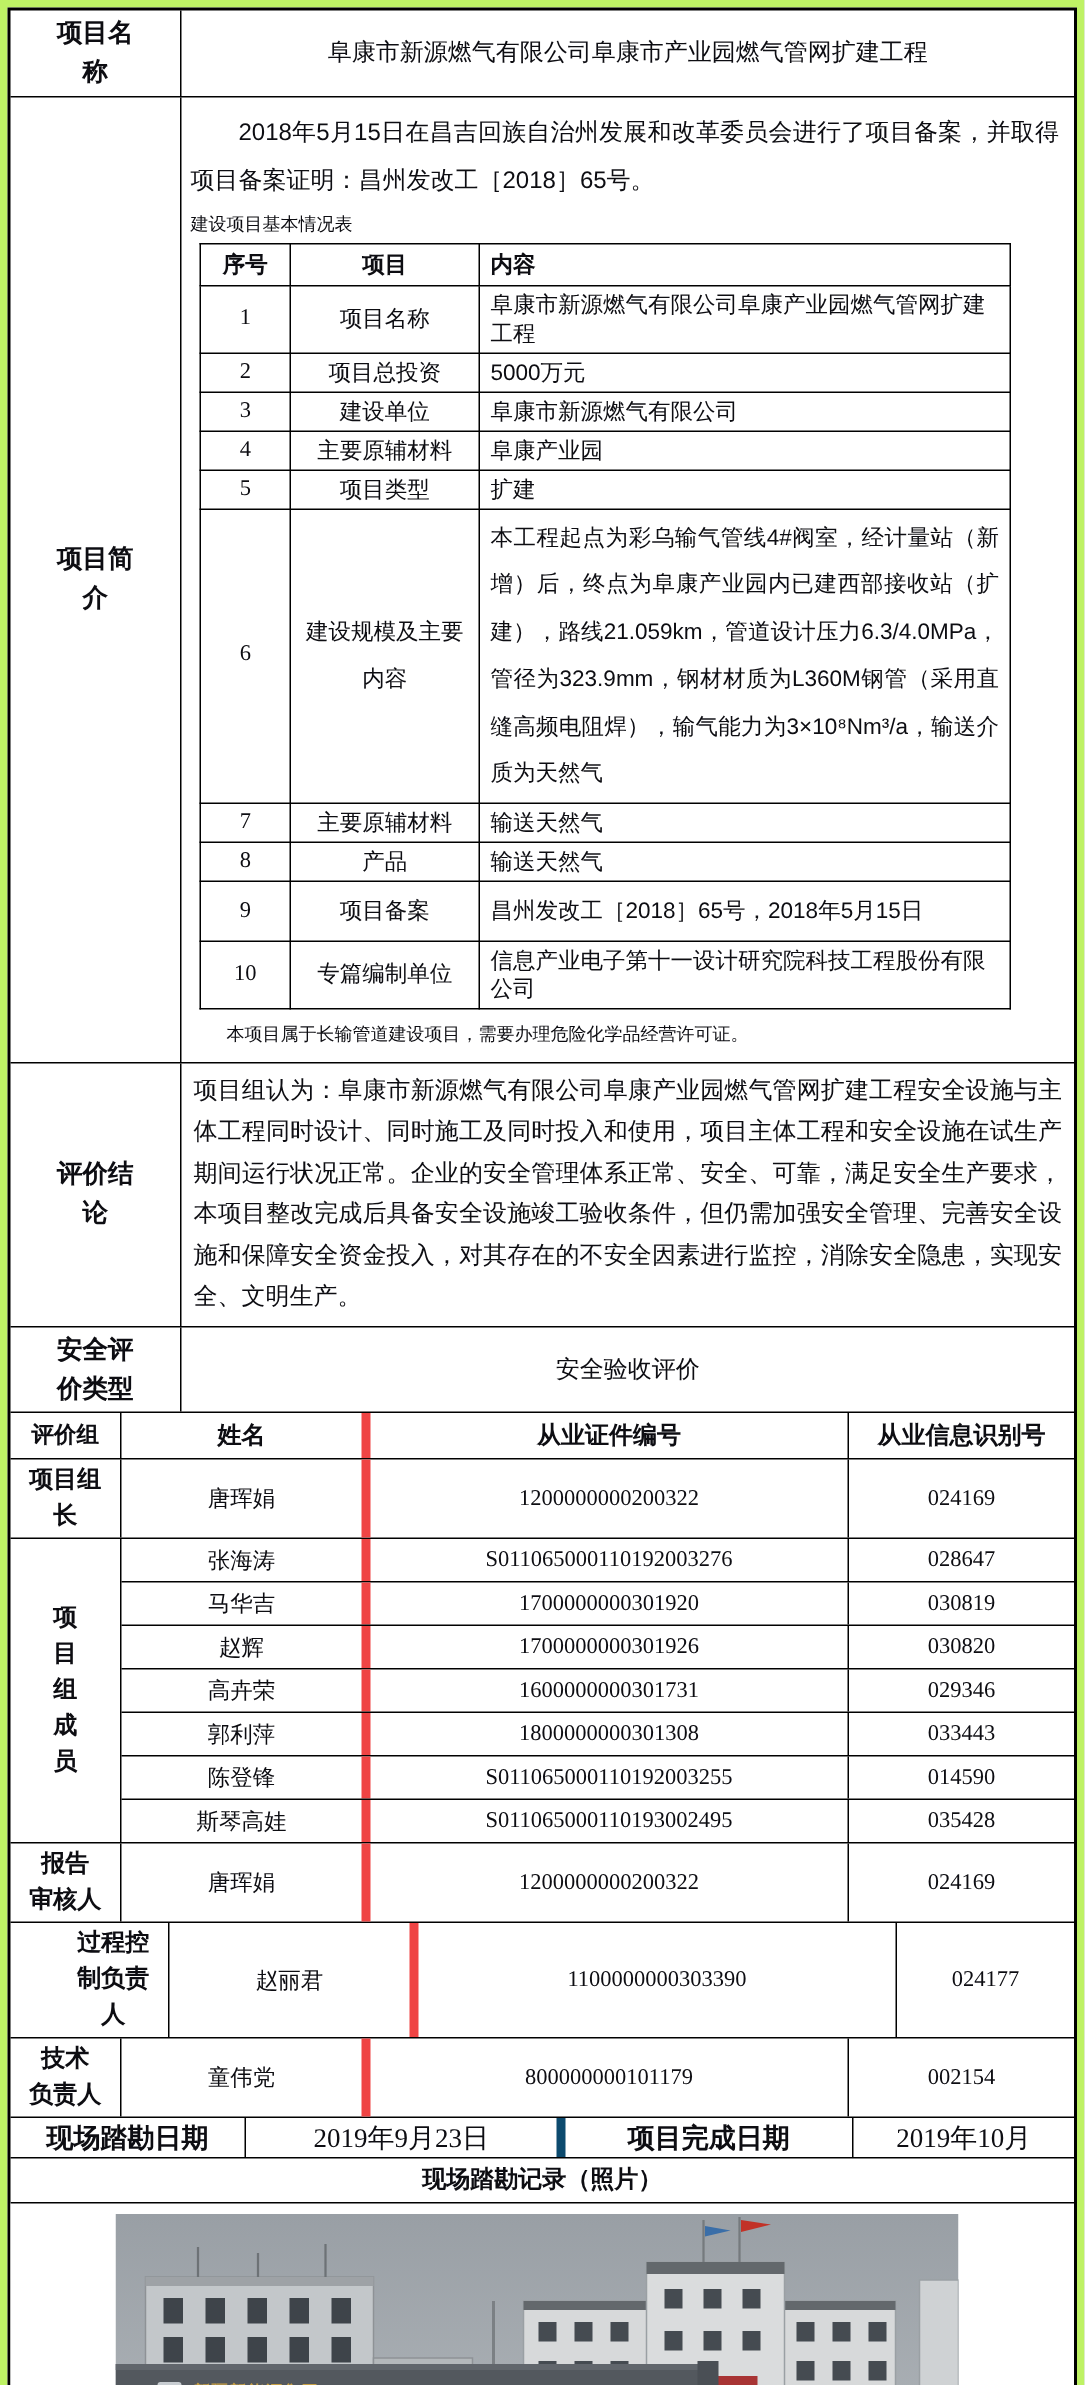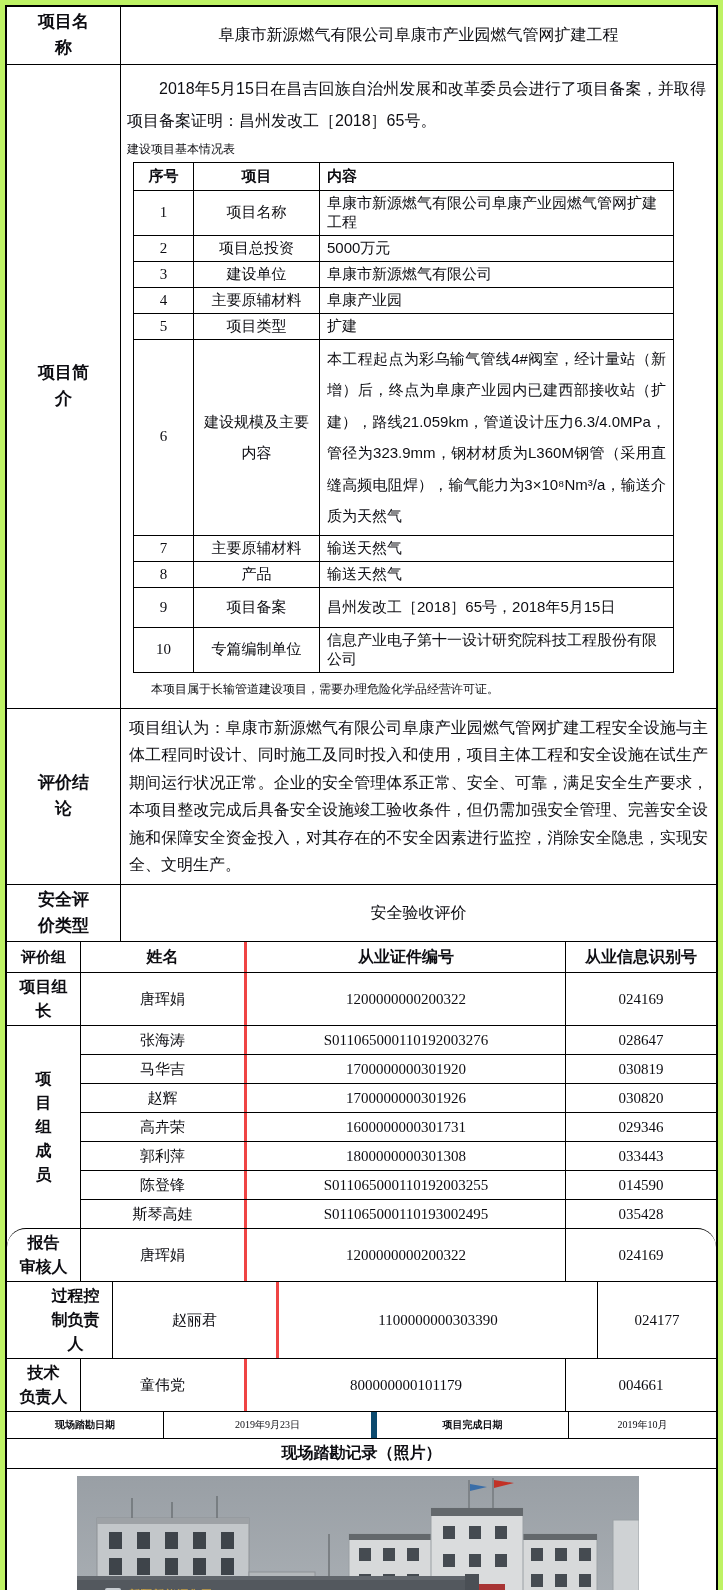--- a/index.html
+++ b/index.html
@@ -25,33 +25,33 @@
   table.basic .c-item{width:126px;text-align:center;}
   table.basic .c-cont{width:354px;text-align:left;}
   table.basic th{font-weight:bold;text-align:center;height:28px;margin-top:36px;}
   table.basic td{height:26px;vertical-align:middle;}
   tr.tall td{line-height:2.1;}
   tr.mid td{height:40px;}
   .note{margin:8px 0 2px 0;text-indent:2em;font-size:12px;}
   
   .concl{flex:1;padding:5px 8px;font-size:16px;line-height:1.72;text-align:justify;display:block;}
   
-  .tname{flex:0 0 166px;border-right:3px solid #ef4444;display:flex;align-items:center;justify-content:center;font-size:15px;}
+  .tname{flex:0 0 166px;border-right:6px solid #ef4444;display:flex;align-items:center;justify-content:center;font-size:15px;}
   .tcert{flex:0 0 319px;border-right:1px solid #000;display:flex;align-items:center;justify-content:center;}
   .tid{flex:1;display:flex;align-items:center;justify-content:center;}
   .th{font-weight:bold;font-size:16px;font-family:"Liberation Sans","DejaVu Sans",sans-serif;}
   .mem-rows{flex:1;display:flex;flex-direction:column;}
   .mrow{display:flex;border-top:1px solid #000;flex:1;}
   .mrow:first-child{border-top:none;}
   
   .d1{flex:0 0 157px;border-right:1px solid #000;}
   .d2{flex:0 0 213px;border-right:6px solid #0c4a6e;text-align:right;}
   .d3{flex:0 0 192px;border-right:1px solid #000;}
   .d4{flex:1;}
-  .dates .cell{display:flex;align-items:center;justify-content:center;font-size:10px;}
+  .dates .cell{display:flex;align-items:center;justify-content:center;font-size:18px;}
   .bold{font-weight:bold;}
   .caption{justify-content:center;font-weight:bold;font-size:16px;}
   .photo-wrap{height:262px;display:block;background:#fff;}
   .photo{margin:7px 0 0 70px;display:block;}
 </style>
 </head>
 <body>
 
 <div class="canvas">
   <div class="sheet">
@@ -196,21 +196,21 @@
           <div class="cell tid num">014590</div>
         </div>
         <div class="mrow">
           <div class="cell tname">斯琴高娃</div>
           <div class="cell tcert num">S011065000110193002495</div>
           <div class="cell tid num">035428</div>
         </div>
       </div>
     </div>
 
-    <div class="row" style="min-height:48px;border-radius:19px;">
+    <div class="row" style="min-height:48px;">
       <div class="cell lab-sm">报告
 审核人</div>
       <div class="cell tname">唐珲娟</div>
       <div class="cell tcert num">1200000000200322</div>
       <div class="cell tid num">024169</div>
     </div>
 
     <div class="row" style="min-height:74px;padding-left:32px;">
       <div class="cell lab-sm">过程控
 制负责
@@ -218,21 +218,21 @@
       <div class="cell tname">赵丽君</div>
       <div class="cell tcert num">1100000000303390</div>
       <div class="cell tid num">024177</div>
     </div>
 
     <div class="row" style="min-height:48px;">
       <div class="cell lab-sm">技术
 负责人</div>
       <div class="cell tname">童伟党</div>
       <div class="cell tcert num">800000000101179</div>
-      <div class="cell tid num">004661</div>
+      <div class="cell tid num">002154</div>
     </div>
 
     <div class="row dates" style="min-height:26px;">
       <div class="cell d1 bold">现场踏勘日期</div>
       <div class="cell d2 num">2019年9月23日</div>
       <div class="cell d3 bold">项目完成日期</div>
       <div class="cell d4 num">2019年10月</div>
     </div>
 
     <div class="row" style="min-height:28px;">

